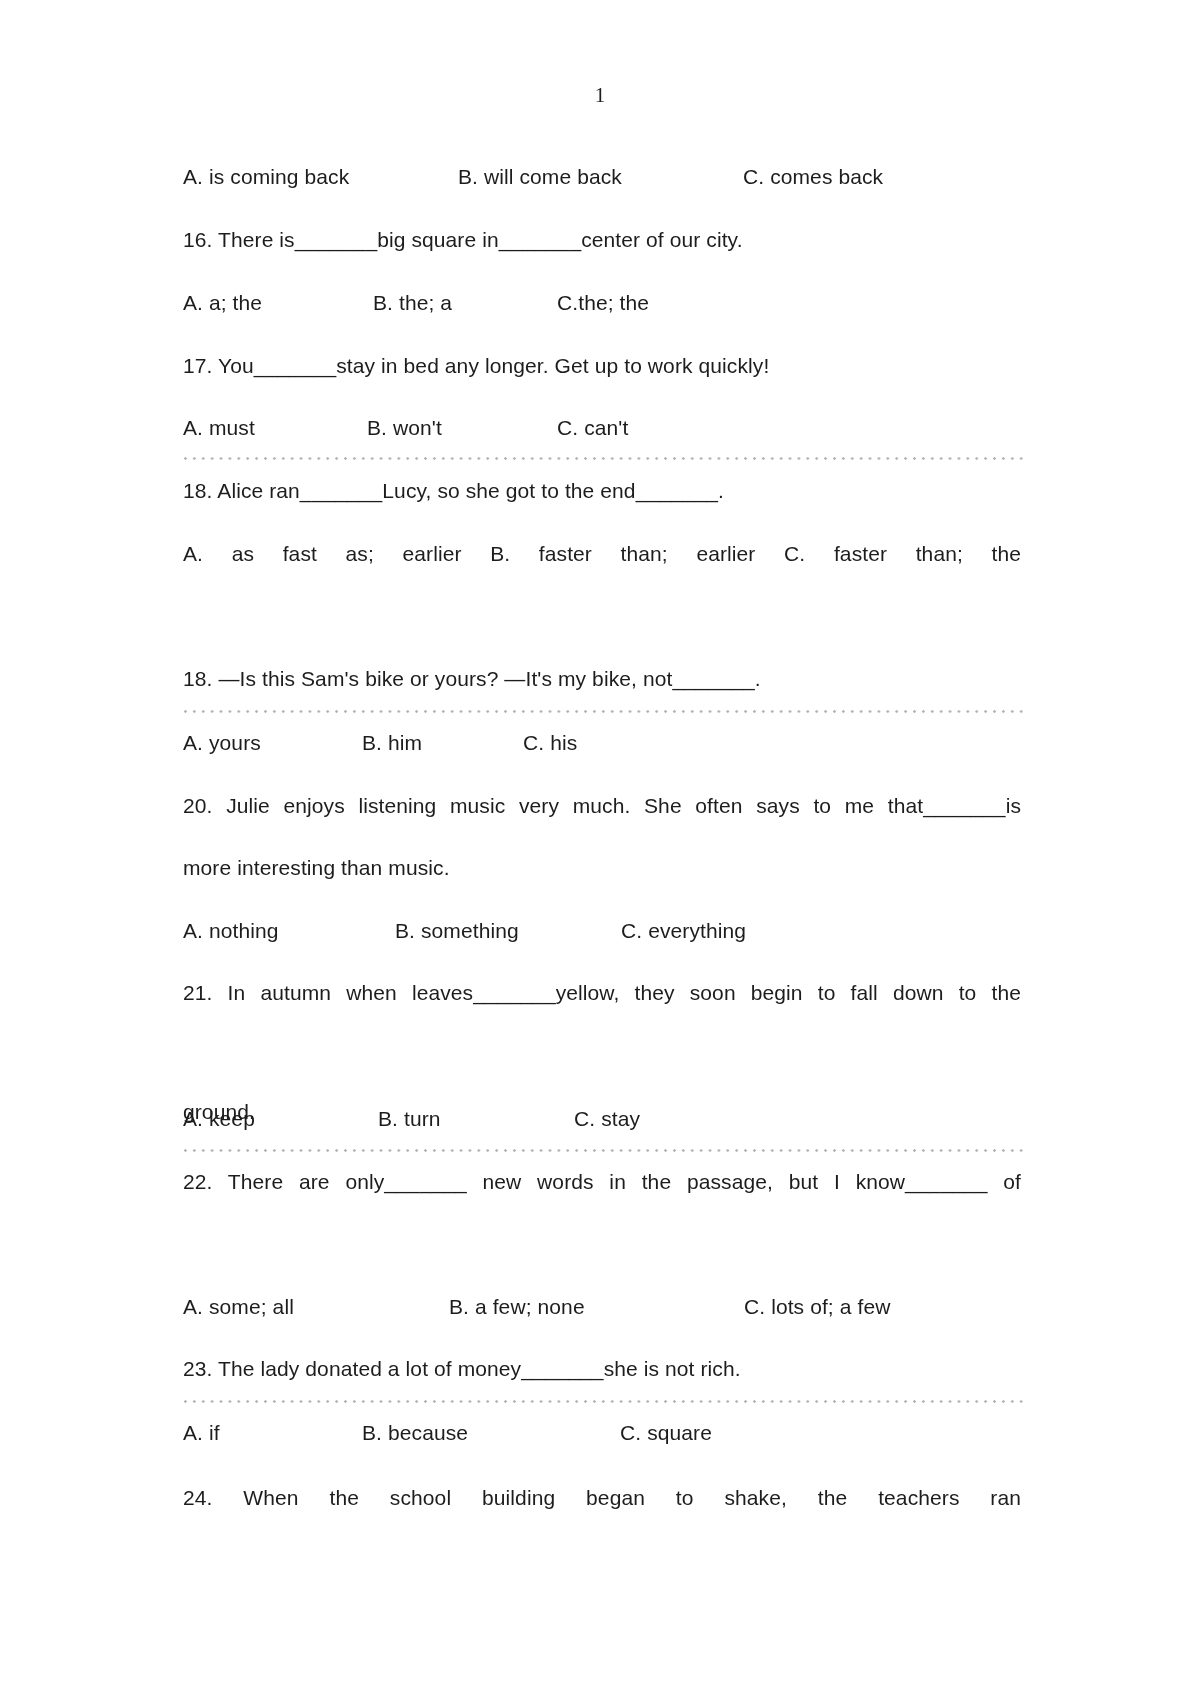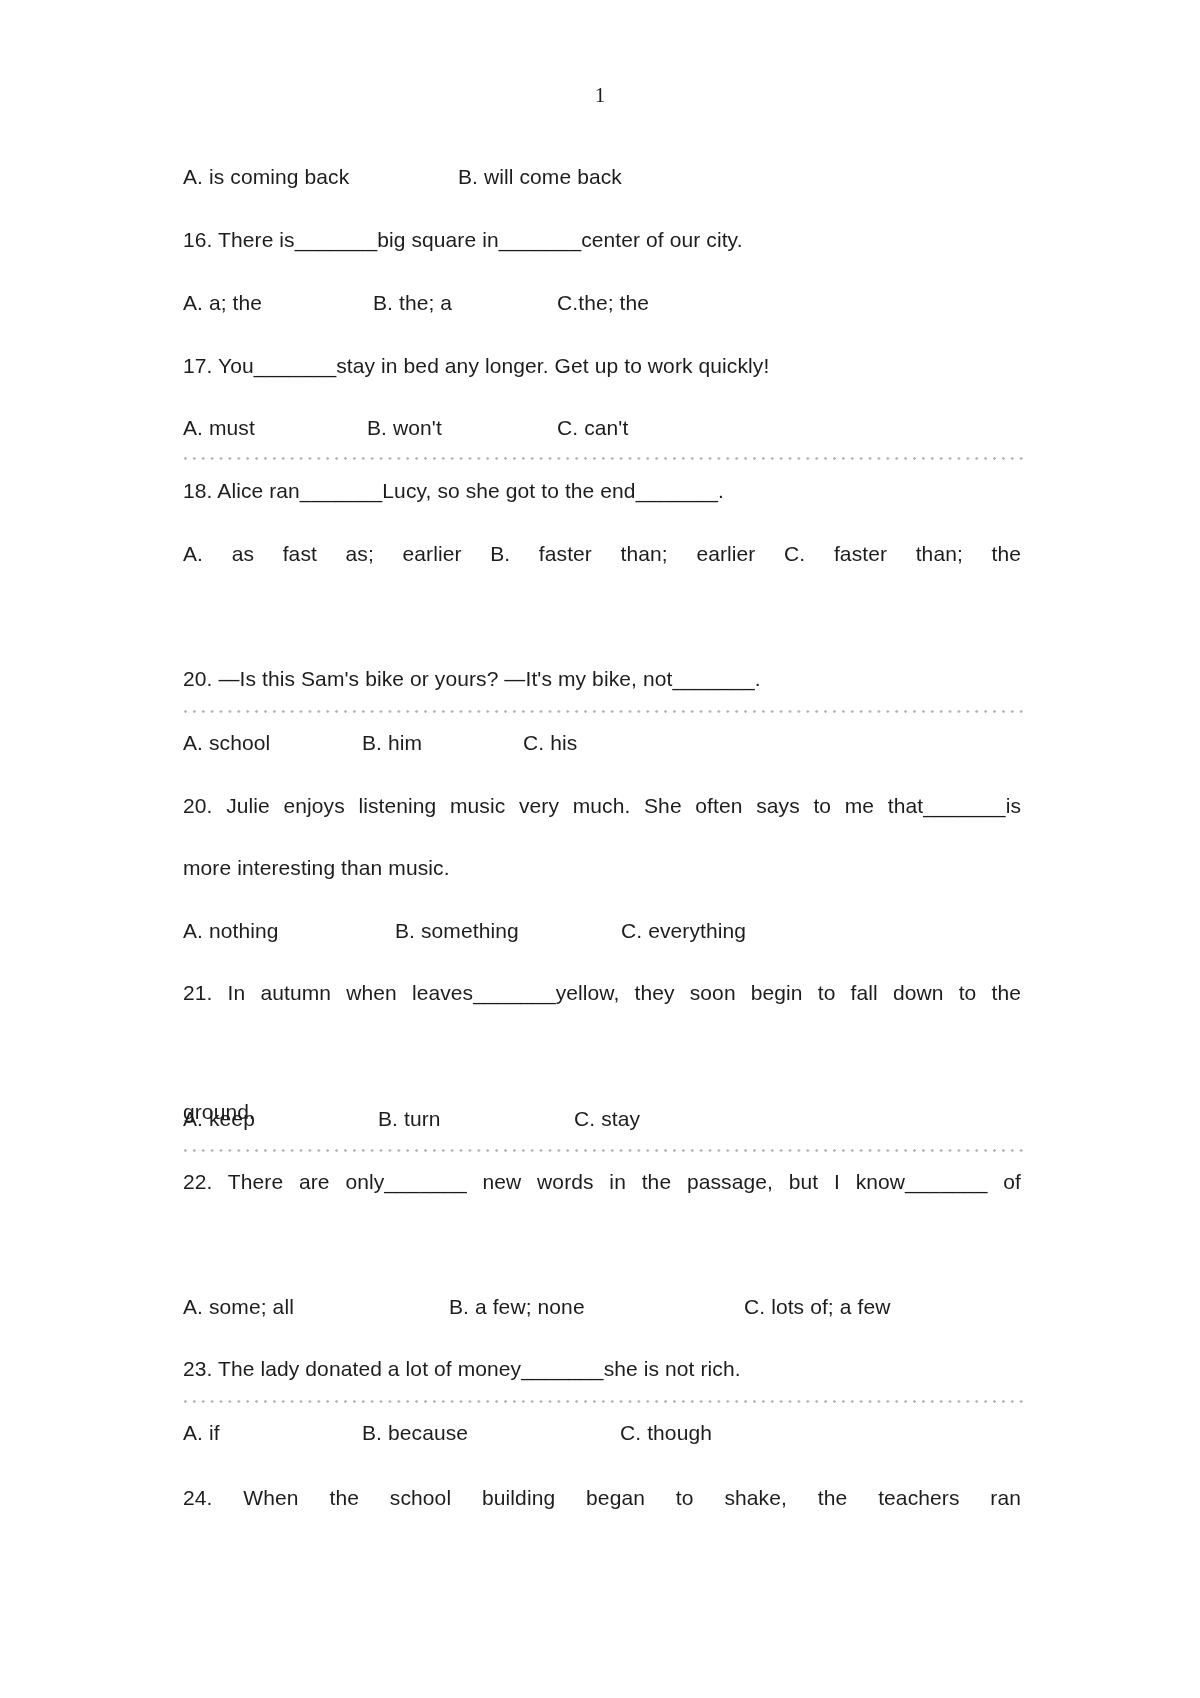--- a/index.html
+++ b/index.html
@@ -53,20 +53,21 @@
 </head>
 <body>
 
 <div class="page">
 
   <div class="page-number">1</div>
 
   <div class="optrow" style="top:145px">
     <span class="opt" style="left:183px">A. is coming back</span>
     <span class="opt" style="left:458px">B. will come back</span>
+    <span class="opt" style="left:743px">C. comes back</span>
   </div>
 
   <div class="line" style="top:208px">16. There is_______big square in_______center of our city.</div>
   <div class="optrow" style="top:271px">
     <span class="opt" style="left:183px">A. a; the</span>
     <span class="opt" style="left:373px">B. the; a</span>
     <span class="opt" style="left:557px">C.the; the</span>
   </div>
 
   <div class="line" style="top:334px">17. You_______stay in bed any longer. Get up to work quickly!</div>
@@ -74,26 +75,26 @@
     <span class="opt" style="left:183px">A. must</span>
     <span class="opt" style="left:367px">B. won't</span>
     <span class="opt" style="left:557px">C. can't</span>
   </div>
 
   <div class="dotted" style="top:457px"></div>
 
   <div class="line" style="top:459px">18. Alice ran_______Lucy, so she got to the end_______.</div>
   <div class="line just" style="top:522px">A. as fast as; earlier B. faster than; earlier C. faster than; the</div>
 
-  <div class="line" style="top:647px">20. —Is this Sam's bike or yours? —It's my bike, not_______.</div>
+  <div class="line" style="top:647px">18. —Is this Sam's bike or yours? —It's my bike, not_______.</div>
 
   <div class="dotted" style="top:710px"></div>
 
   <div class="optrow" style="top:711px">
-    <span class="opt" style="left:183px">A. school</span>
+    <span class="opt" style="left:183px">A. yours</span>
     <span class="opt" style="left:362px">B. him</span>
     <span class="opt" style="left:523px">C. his</span>
   </div>
 
   <div class="line just" style="top:774px">20. Julie enjoys listening music very much. She often says to me that_______is</div>
   <div class="line" style="top:836px">more interesting than music.</div>
   <div class="optrow" style="top:899px">
     <span class="opt" style="left:183px">A. nothing</span>
     <span class="opt" style="left:395px">B. something</span>
     <span class="opt" style="left:621px">C. everything</span>
@@ -116,18 +117,18 @@
     <span class="opt" style="left:744px">C. lots of; a few</span>
   </div>
 
   <div class="line" style="top:1337px">23. The lady donated a lot of money_______she is not rich.</div>
 
   <div class="dotted" style="top:1400px"></div>
 
   <div class="optrow" style="top:1401px">
     <span class="opt" style="left:183px">A. if</span>
     <span class="opt" style="left:362px">B. because</span>
-    <span class="opt" style="left:620px">C. though</span>
+    <span class="opt" style="left:620px">C. square</span>
   </div>
 
   <div class="line just" style="top:1466px">24. When the school building began to shake, the teachers ran</div>
 
 </div>
 
 </body></html>

